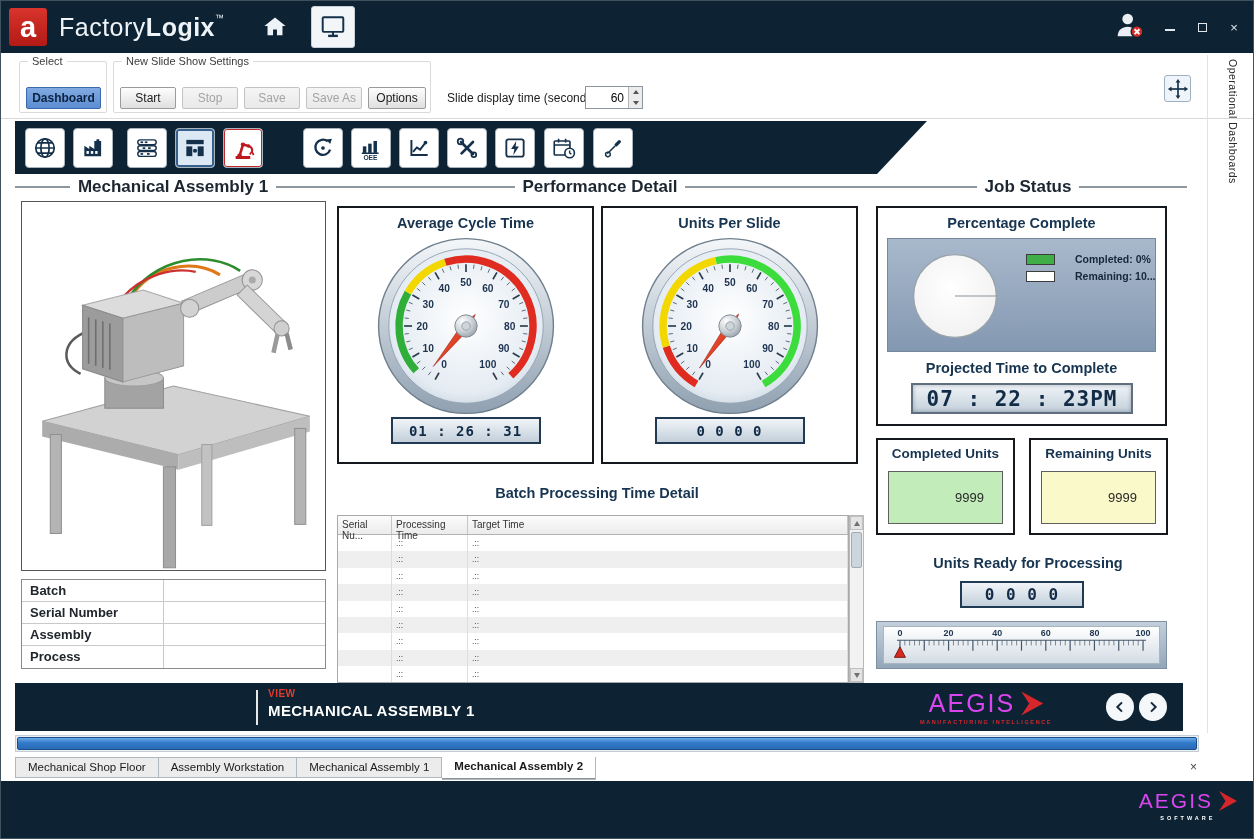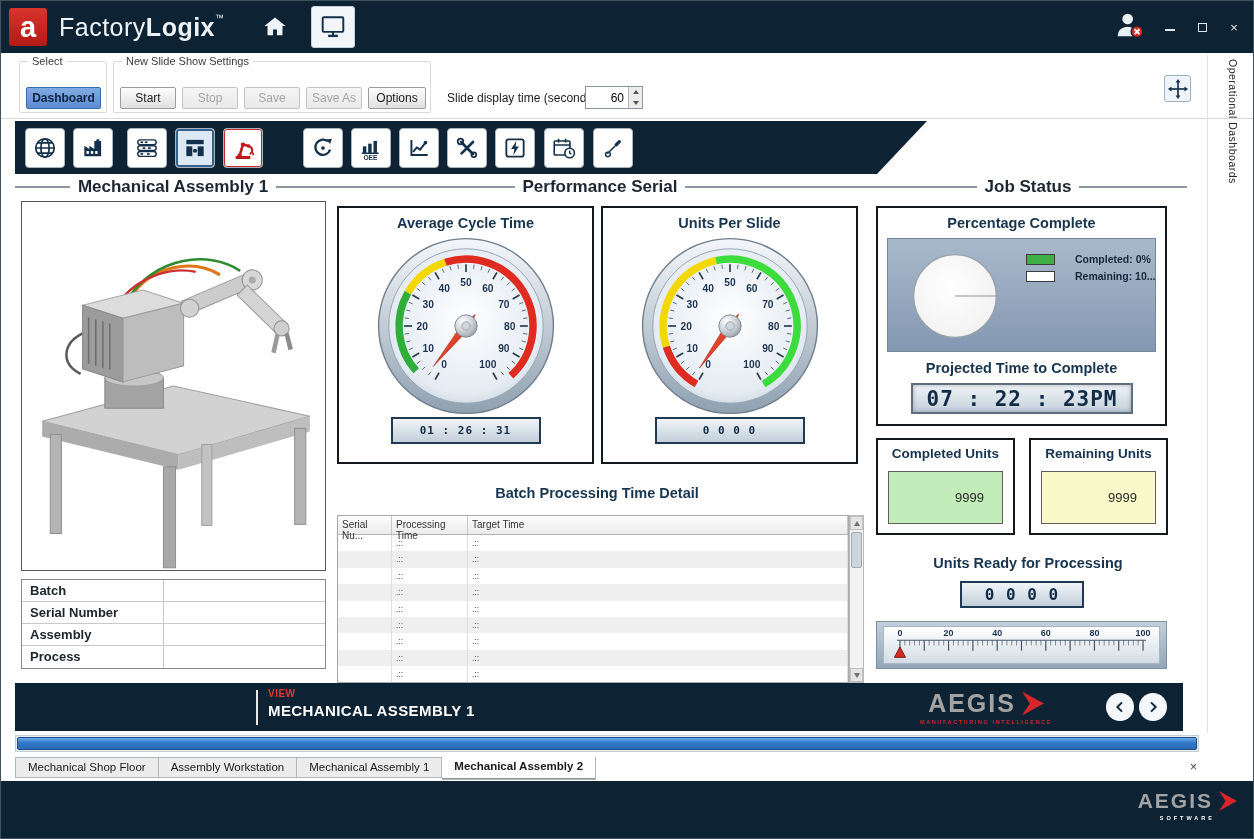--- a/index.html
+++ b/index.html
@@ -58,21 +58,21 @@
   .info-table { position:absolute; left:6px; top:402px; width:305px; border:1px solid #8a8a8a; }
   .info-row { display:flex; height:22px; border-bottom:1px solid #c9c9c9; }
   .info-row:last-child { border-bottom:none; }
   .info-label { width:142px; border-right:1px solid #c9c9c9; font-size:13px; font-weight:bold; color:#20262c; padding:3px 0 0 8px; }
   .info-value { flex:1; }
 
   
   .center-panel { position:absolute; left:330px; top:176px; width:538px; }
   .gauge-box { position:absolute; top:29px; width:257px; height:258px; border:2px solid #14181c; background:#fff; display:flex; flex-direction:column; align-items:center; padding-top:7px; }
   .gauge-svg { width:186px; height:186px; margin-top:2px; }
-  .gauge-box .digital { width:150px; height:27px; font-size:11px; margin-top:-2px; }
+  .gauge-box .digital { width:150px; height:27px; font-size:14px; margin-top:-2px; }
   .batch-title { position:absolute; left:0; top:308px; width:532px; }
   .bt-table { position:absolute; left:6px; top:338px; width:512px; height:168px; border:1px solid #a9a9a9; background:#fff; overflow:hidden; }
   .bt-header { display:flex; height:19px; background:linear-gradient(#fcfcfc,#ebebeb); border-bottom:1px solid #b3b3b3; }
   .bt-header .bt-cell { font-size:10px; color:#333; font-weight:normal; border-right:1px solid #c6c6c6; padding:3px 0 0 4px; }
   .bt-row { display:flex; height:16.4px; }
   .bt-row.alt { background:#efefef; }
   .bt-row .bt-cell { font-size:8.5px; color:#4a4a4a; border-right:1px solid #dedede; padding:3px 0 0 4px; }
   .c0 { width:54px; } .c1 { width:76px; } .c2 { flex:1; }
   .bt-scroll { position:absolute; left:518px; top:338px; width:15px; height:168px; border:1px solid #b9b9b9; background:#f2f2f2; }
   .sc-btn { position:absolute; left:0; width:13px; height:14px; background:#e4e4e4; border:1px solid #c0c0c0; display:flex; align-items:center; justify-content:center; cursor:pointer; }
@@ -101,21 +101,21 @@
   .lin-inner { width:100%; height:100%; background:linear-gradient(#ffffff,#d3dce4); border:1px solid #a8b6c2; }
 
   
   .statusbar { position:absolute; left:14px; top:682px; width:1168px; height:48px; background:#0d2334; }
   .sb-block { position:absolute; top:5px; }
   .sb-label { font-size:10px; font-weight:bold; color:#e23b2e; letter-spacing:0.5px; }
   .sb-value { font-size:15px; font-weight:bold; color:#fff; letter-spacing:0.4px; margin-top:3px; }
   .sb-div { position:absolute; left:241px; top:7px; width:2px; height:35px; background:#e8e8e8; }
   .sb-brand { position:absolute; left:905px; top:6px; display:flex; flex-direction:column; align-items:center; }
   .brand-row { display:flex; align-items:center; gap:6px; }
-  .brand-name { color:#a3a3a3; font-size:25px; font-weight:bold; letter-spacing:2px; }
+  .brand-name { color:#d946ef; font-size:25px; font-weight:normal; letter-spacing:2px; }
   .brand-arrow { width:22px; height:24px; background:#d6252b; clip-path:polygon(0 0, 100% 50%, 0 100%, 36% 50%); }
   .brand-tag { font-size:5.5px; color:#d6252b; letter-spacing:1.6px; font-weight:bold; margin-top:1px; }
   .sb-nav { position:absolute; top:10px; width:28px; height:28px; border-radius:50%; background:#f5f8fa; display:flex; align-items:center; justify-content:center; cursor:pointer; }
   .sb-nav.prev { left:1091px; } .sb-nav.next { left:1124px; }
 
   
   .hscroll { position:absolute; left:14px; top:734px; width:1184px; height:17px; background:#e9edf0; border:1px solid #c3cdd4; }
   .hthumb { position:absolute; left:1px; top:1px; width:1180px; height:13px; background:linear-gradient(#6aaae8,#3079c9 45%,#2a6bb6); border:1px solid #1d4e8c; border-radius:2px; cursor:grab; }
   .tabsrow { position:absolute; left:14px; top:756px; width:1190px; height:23px; display:flex; align-items:flex-start; }
   .tab { height:21px; padding:3px 12px 0; font-size:11.5px; color:#1a1a1a; background:#ececec; border:1px solid #b0b8bf; border-left:none; cursor:pointer; white-space:nowrap; }
@@ -396,21 +396,21 @@
         </div>
       <div class="info-row">
           <div class="info-label">Process</div>
           <div class="info-value"></div>
         </div>
     </div>
   </section>
 
   <section class="center-panel">
     <div class="panel-title">
-        <span>Performance Serial</span>
+        <span>Performance Detail</span>
       </div>
 
     <div class="gauge-box" style="left:6px;">
       <div class="sub-title">Average Cycle Time</div>
       <div class="gauge-svg"><svg viewBox="0 0 200 200" width="186" height="186">
             <defs>
               <linearGradient id="bz0" x1="0" y1="0" x2="0" y2="1">
                 <stop offset="0" stop-color="#f4f7fa"></stop>
                 <stop offset="1" stop-color="#8fa0b0"></stop>
               </linearGradient>

